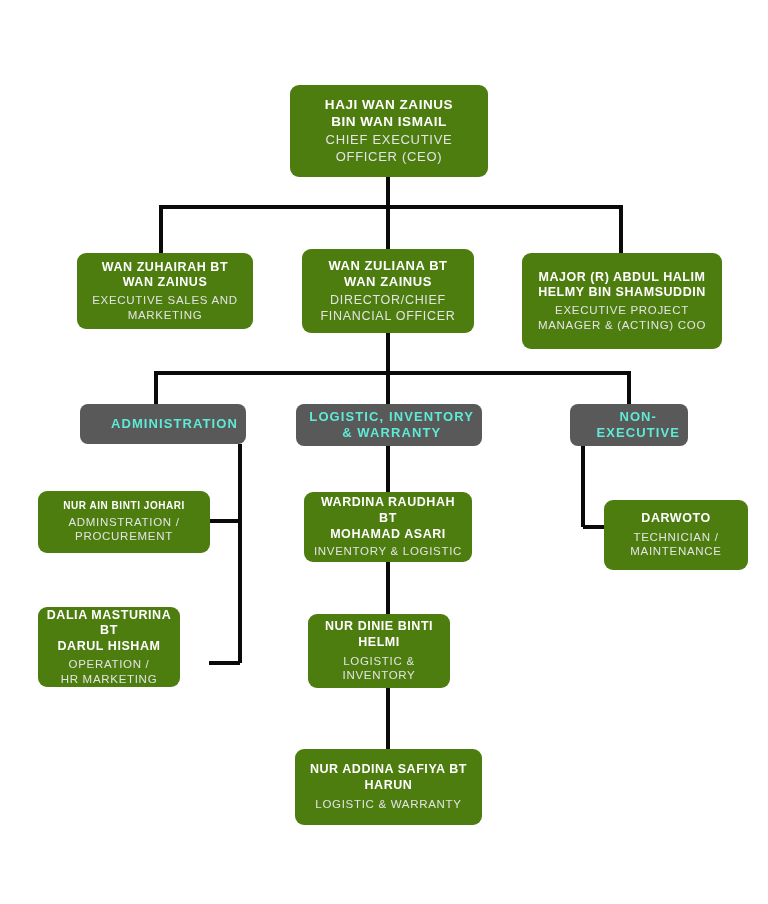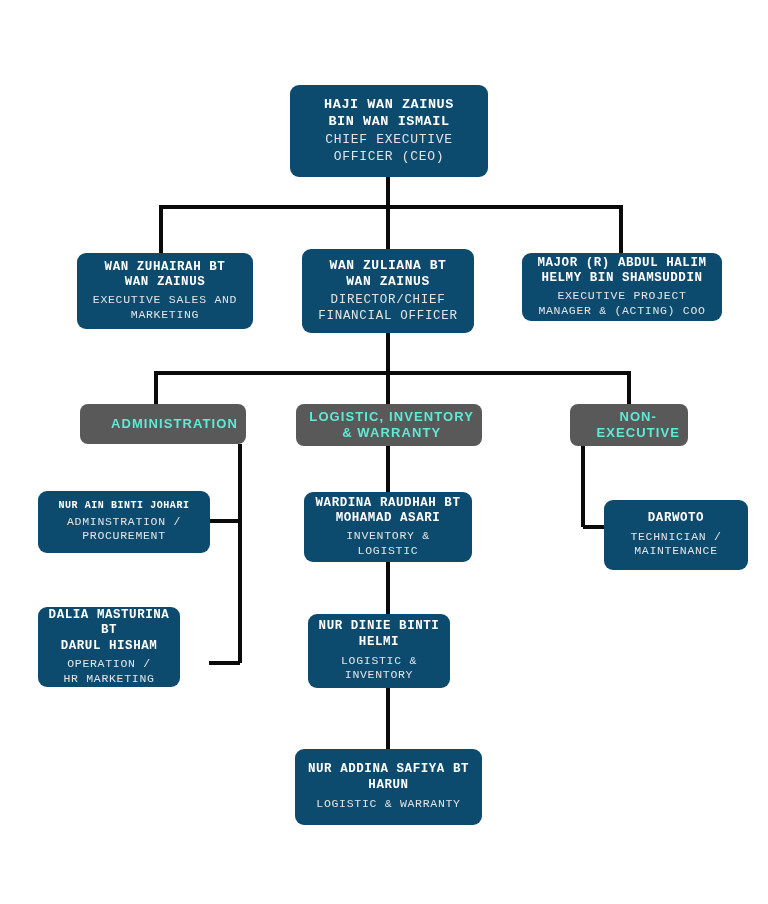--- a/index.html
+++ b/index.html
@@ -33,23 +33,22 @@
     display: flex;
     flex-direction: column;
     align-items: center;
     justify-content: center;
     text-align: center;
     border-radius: 9px;
     z-index: 5;
     padding: 6px 8px;
   }
   .node.dark {
-    background: #0c4a6e;
+    background: #4d7c0f;
     color: #ffffff;
-    font-family: Liberation Mono, monospace;
   }
   .node.gray {
     background: #595959;
     color: #5eead4;
     border-radius: 8px;
     align-items: flex-end;
   }
   .node-name {
     font-weight: bold;
     letter-spacing: 0.55px;
@@ -77,21 +76,21 @@
   #node-ceo .node-role { font-size: 13px; margin-top: 2px; }
 
   #node-sales      { left: 77px;  top: 253px; width: 176px; height: 76px; }
   #node-sales .node-name { font-size: 12.5px; }
   #node-sales .node-role { font-size: 11.5px; margin-top: 2px; }
 
   #node-cfo        { left: 302px; top: 249px; width: 172px; height: 84px; }
   #node-cfo .node-name { font-size: 13px; }
   #node-cfo .node-role { font-size: 12.5px; margin-top: 2px; }
 
-  #node-coo        { left: 522px; top: 253px; width: 200px; height: 68px; }
+  #node-coo        { left: 522px; top: 253px; width: 200px; height: 96px; }
   #node-coo .node-name { font-size: 12.5px; }
   #node-coo .node-role { font-size: 11.5px; margin-top: 2px; }
 
   #node-admin      { left: 80px;  top: 404px; width: 166px; height: 40px; }
   #node-admin .node-title-only { font-size: 13px; }
 
   #node-logistic   { left: 296px; top: 404px; width: 186px; height: 42px; }
   #node-logistic .node-title-only { font-size: 13px; }
 
   #node-nonexec    { left: 570px; top: 404px; width: 118px; height: 42px; }

